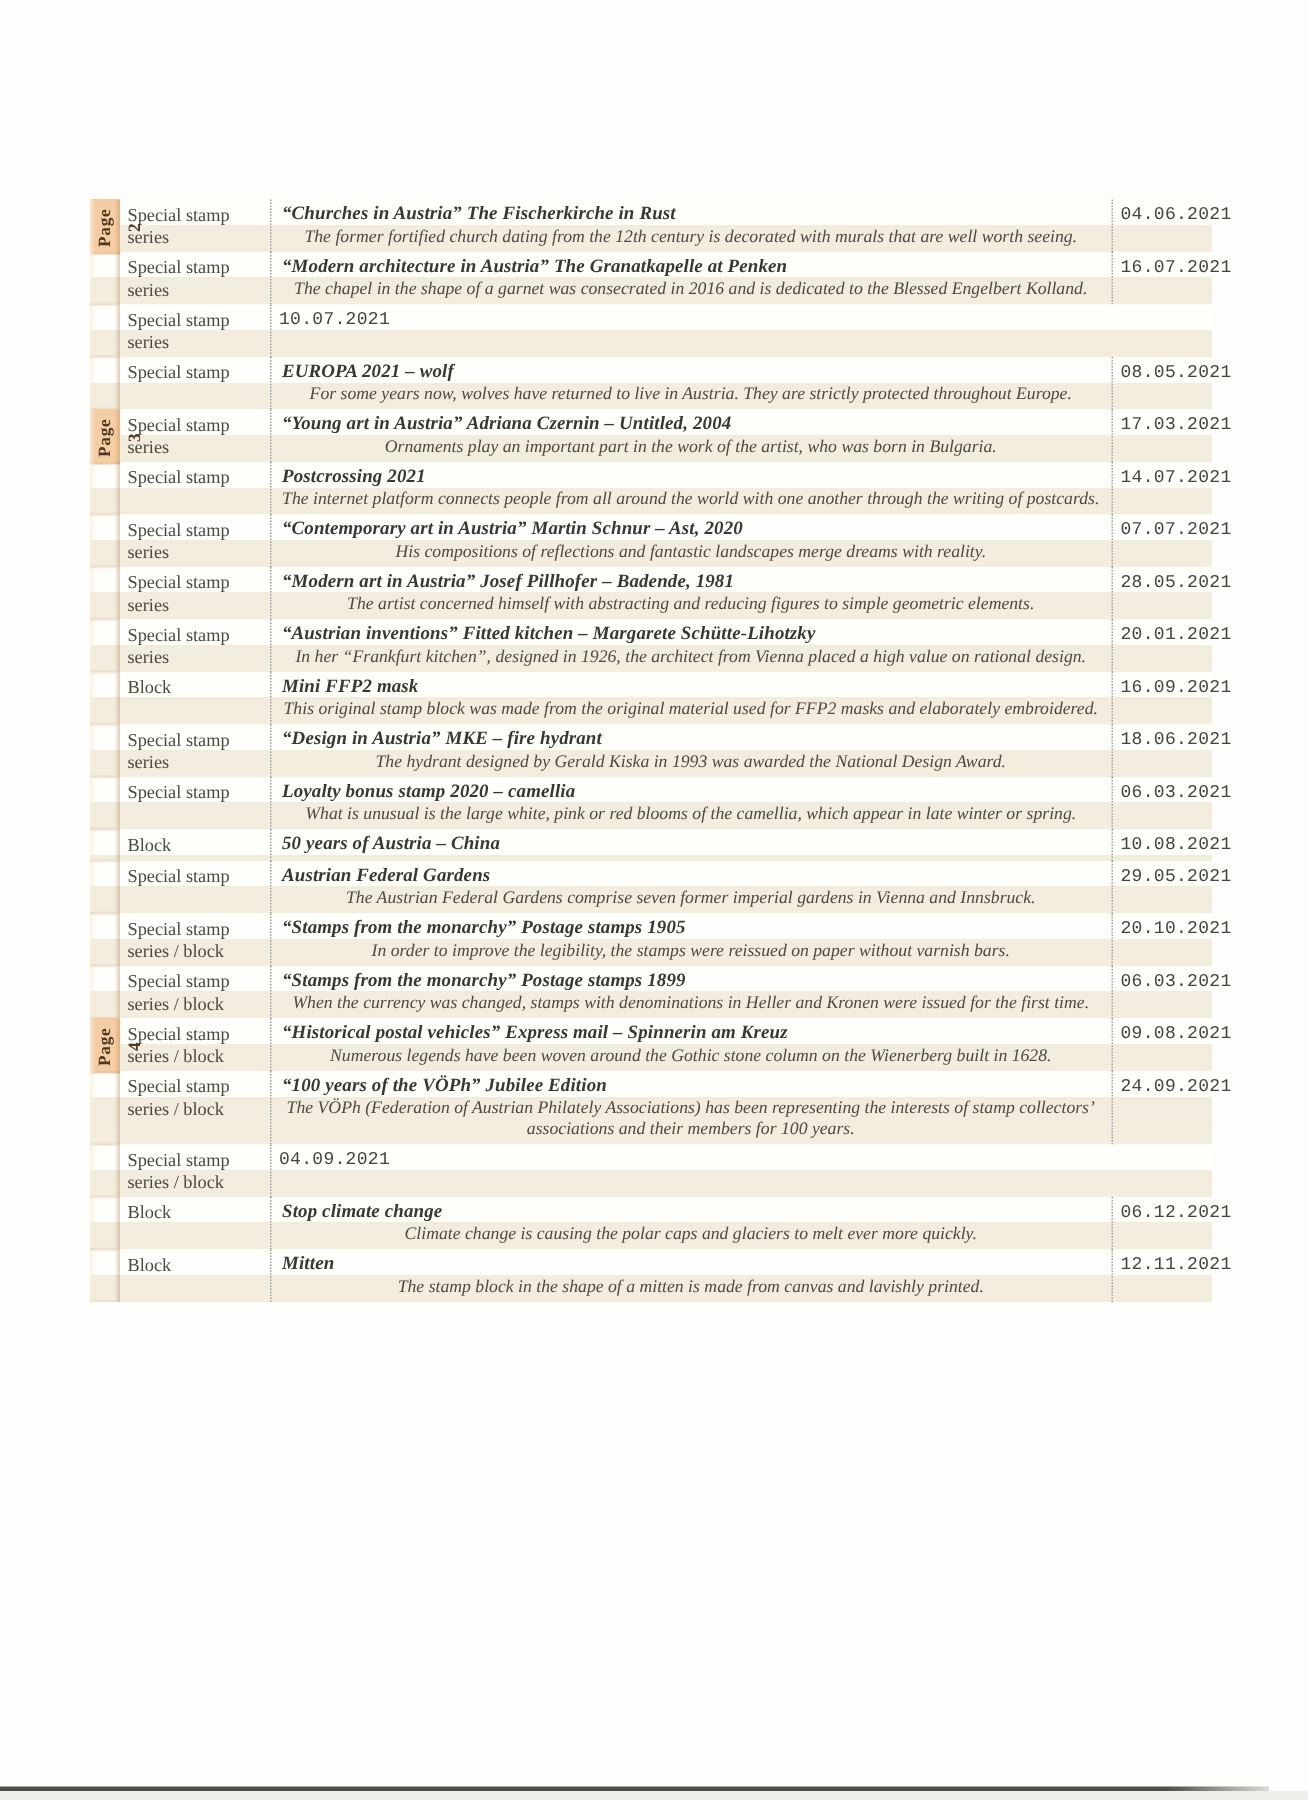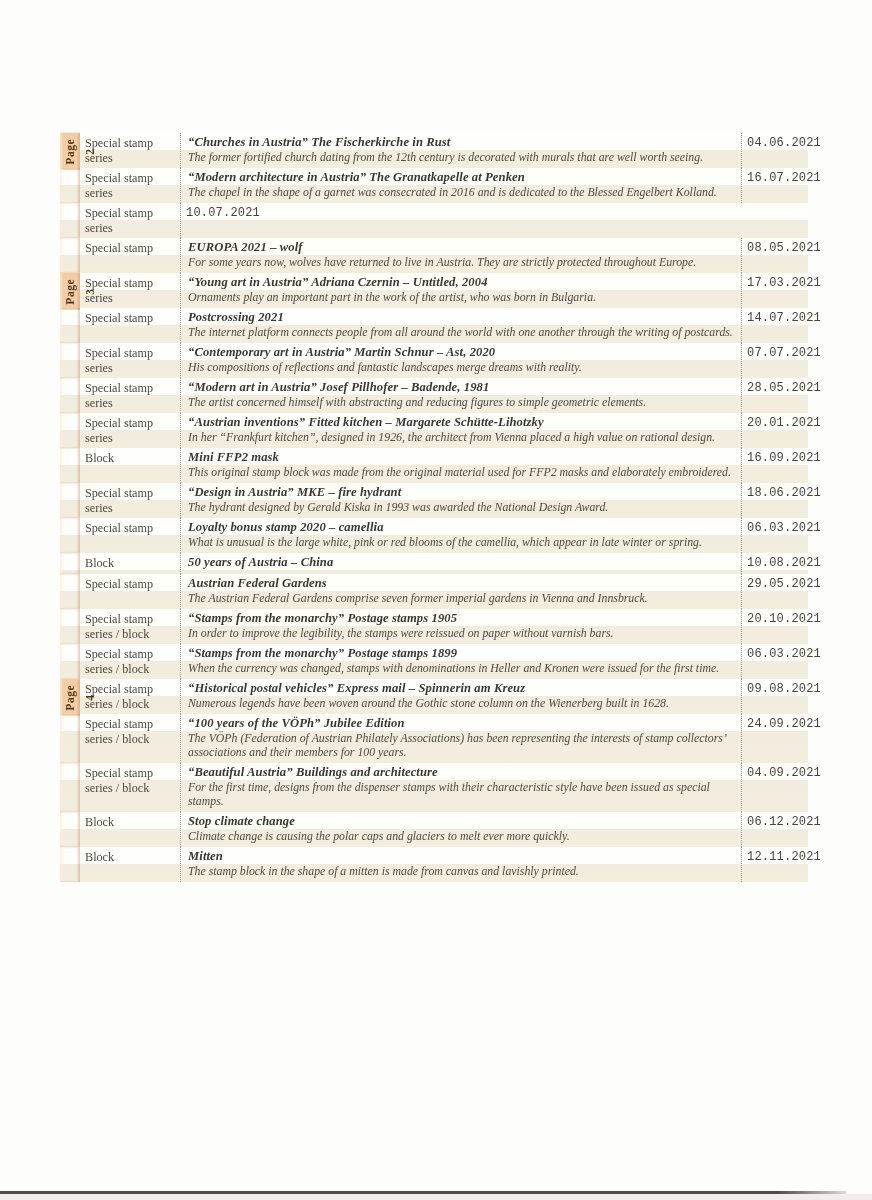--- a/index.html
+++ b/index.html
@@ -46,21 +46,21 @@
     flex:1 1 auto;box-sizing:border-box;
     border-left:1px dotted #9aa0a4;
     padding:2px 8px 4px 7px;
     font-style:italic;
   }
   .stamp-title{
     font-weight:bold;font-size:12.6px;line-height:15px;color:#393730;
     letter-spacing:0.1px;
   }
   .stamp-desc{
-    font-size:11.8px;line-height:14px;color:#4c4a41;
+    font-size:11.8px;line-height:14px;color:#4c4a41;text-align:center;
   }
   .cell-date{
     flex:0 0 67px;width:67px;box-sizing:border-box;
     border-left:1px dotted #9aa0a4;
     padding:3px 2px 3px 5px;
     font-size:12px;line-height:14px;color:#45433c;letter-spacing:0.2px;
     white-space:nowrap;
     font-family:Liberation Mono, monospace;
   }
   .scan-bottom-line{
@@ -287,24 +287,20 @@
       <div class="stamp-desc">The VÖPh (Federation of Austrian Philately Associations) has been representing the interests of stamp collectors’ associations and their members for 100 years.</div>
     </div>
     <div class="cell-date">24.09.2021</div>
   </div>
 
   <div class="row">
     <div class="cell-strip">
       
     </div>
     <div class="cell-type">Special stamp series / block</div>
-    <div class="cell-main">
-      <div class="stamp-title">“Beautiful Austria” Buildings and architecture</div>
-      <div class="stamp-desc">For the first time, designs from the dispenser stamps with their characteristic style have been issued as special stamps.</div>
-    </div>
     <div class="cell-date">04.09.2021</div>
   </div>
 
   <div class="row">
     <div class="cell-strip">
       
     </div>
     <div class="cell-type">Block</div>
     <div class="cell-main">
       <div class="stamp-title">Stop climate change</div>

